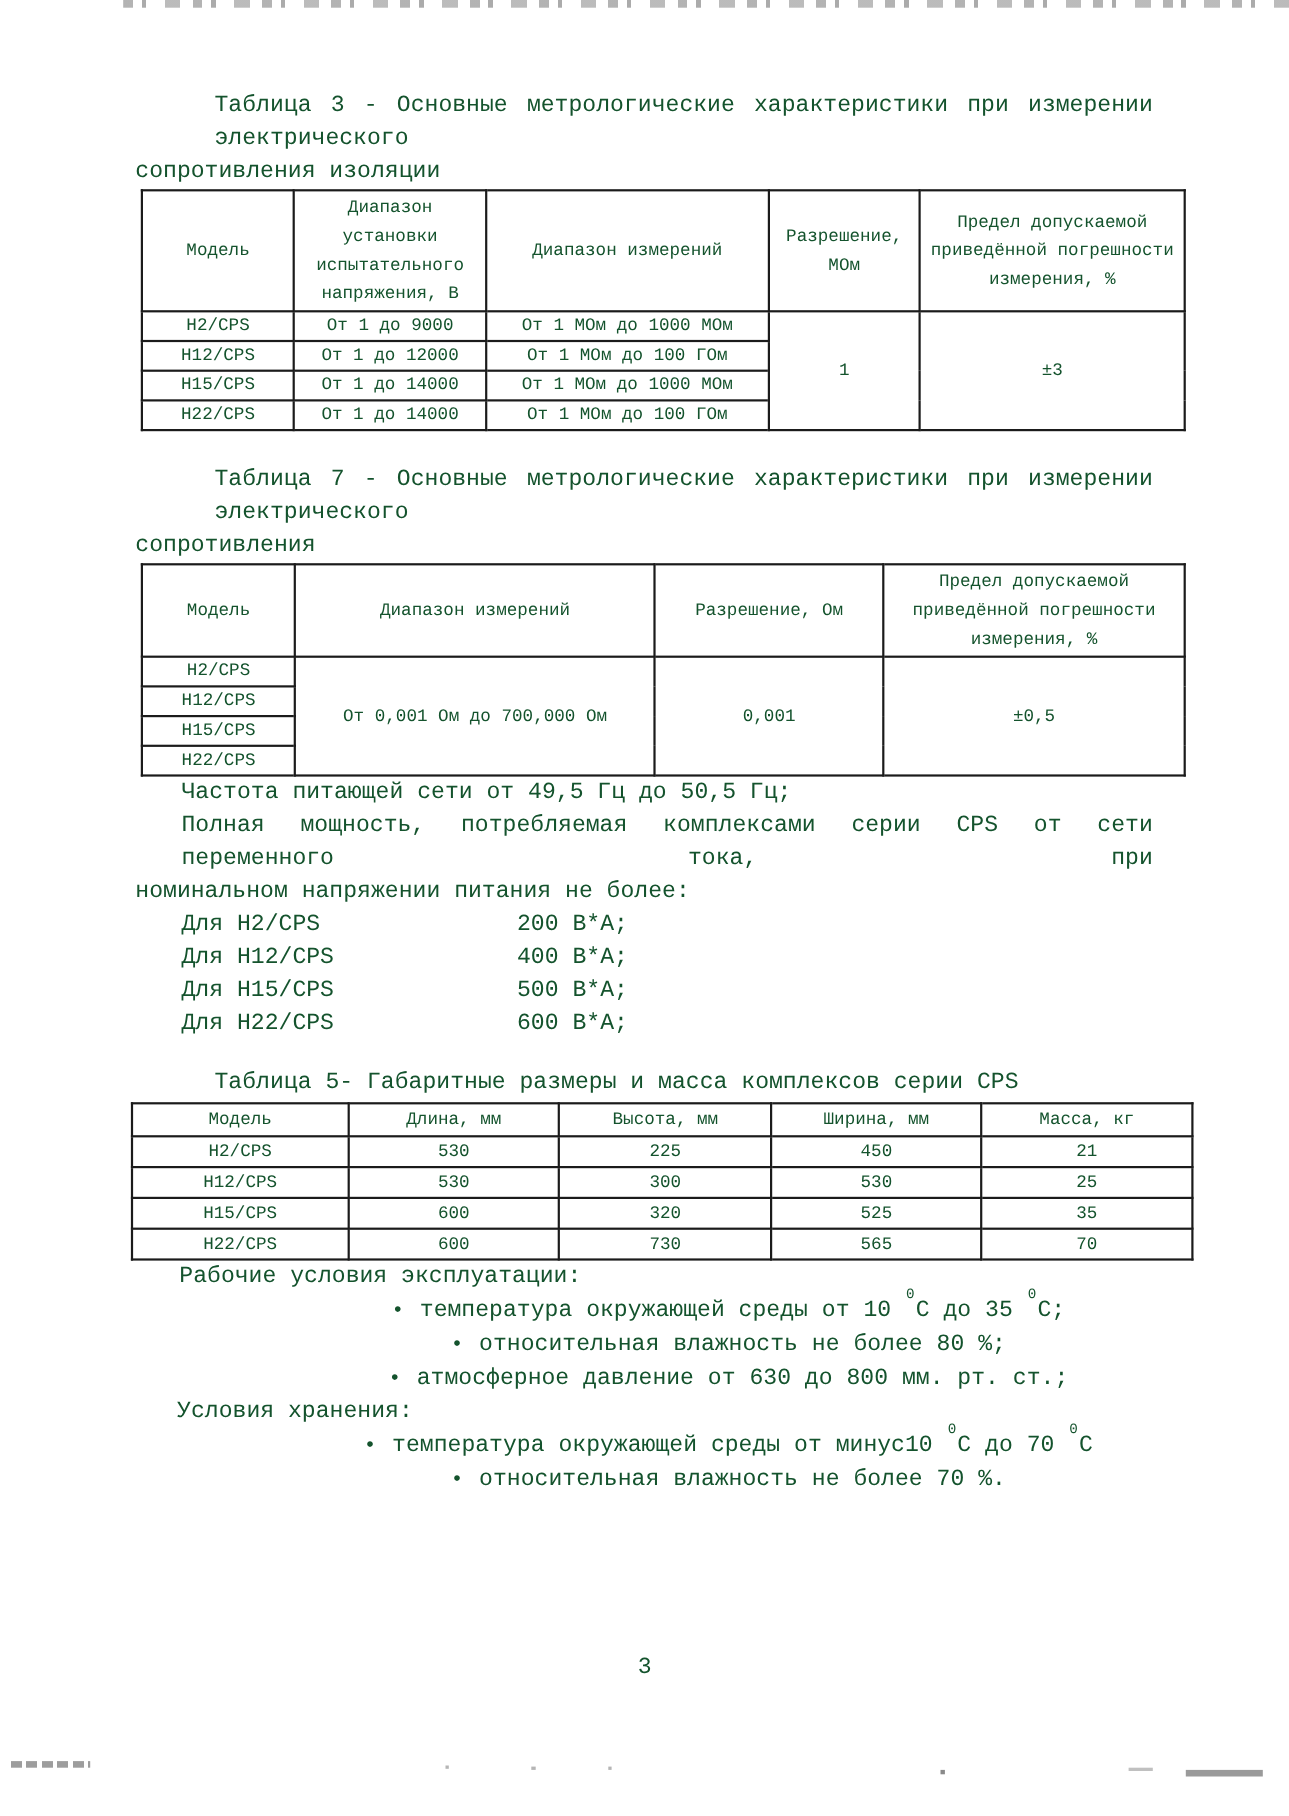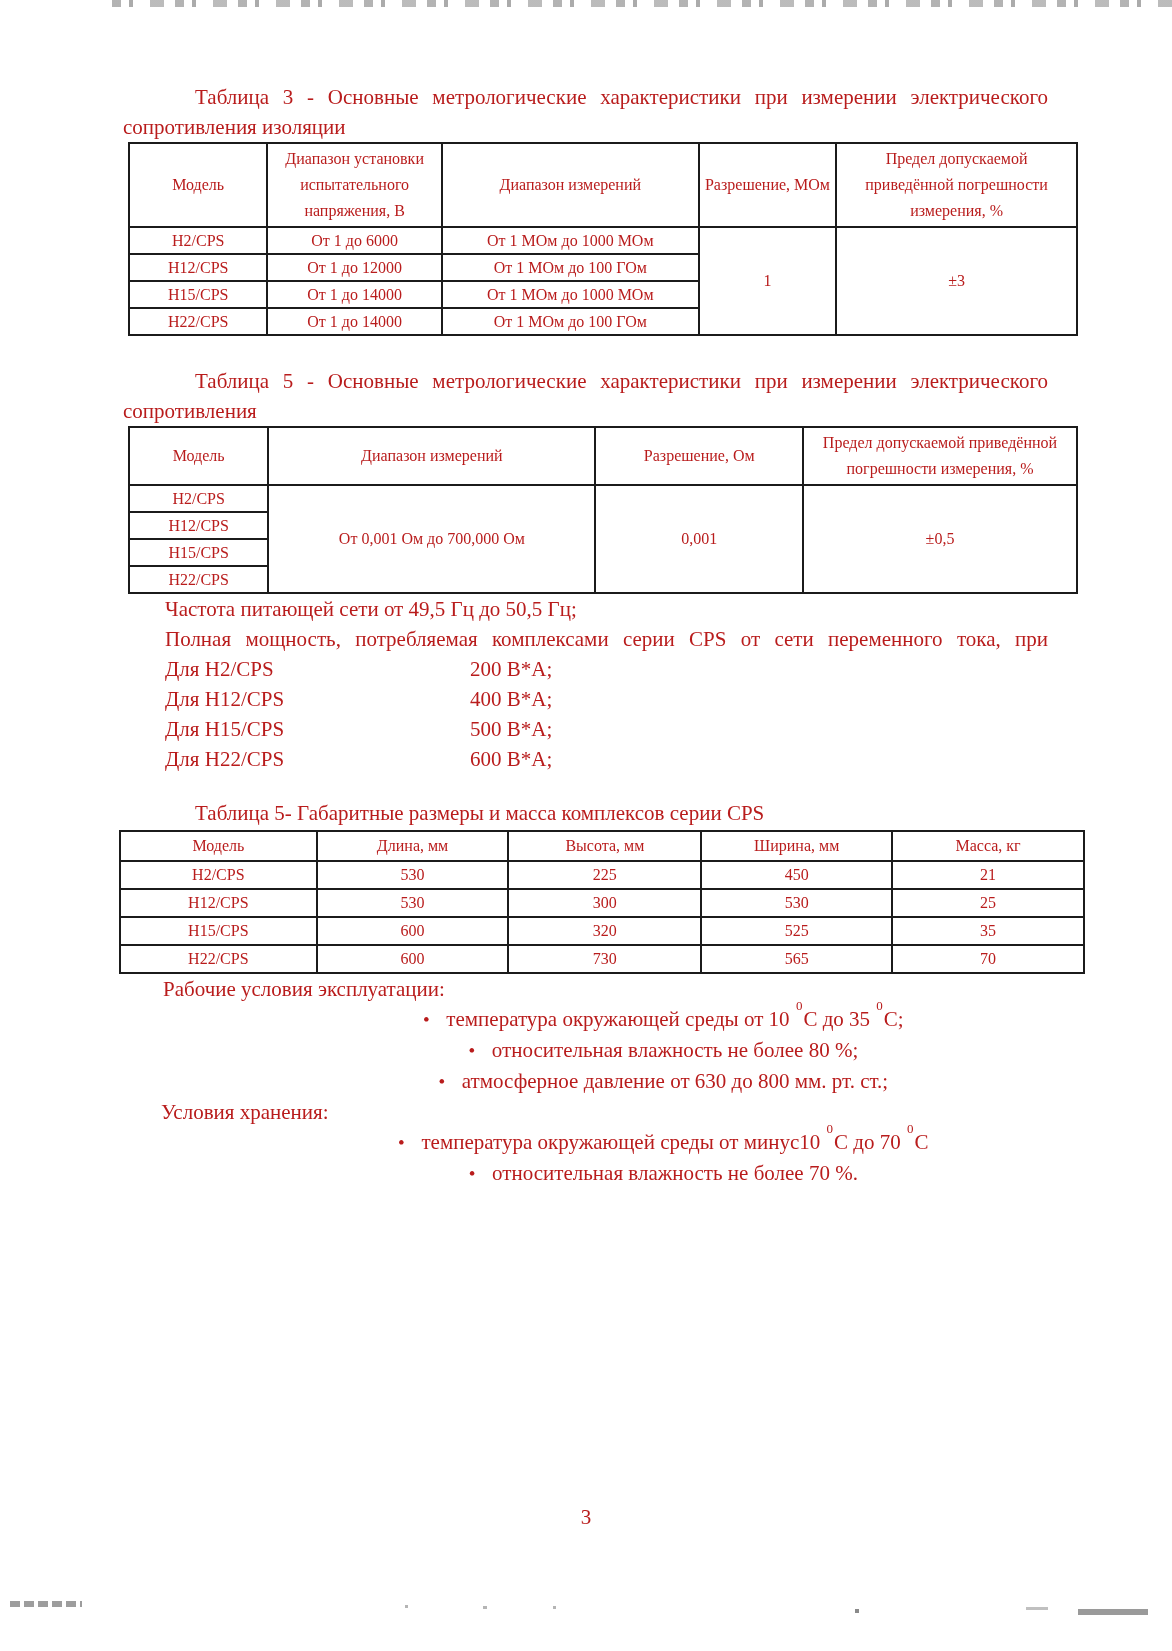--- a/index.html
+++ b/index.html
@@ -4,22 +4,22 @@
 <style>
   * { margin: 0; padding: 0; box-sizing: border-box; }
   html, body { background: #e8e8e8; }
   .page {
     position: relative;
     width: 1172px;
     height: 1651px;
     margin: 0 auto;
     background: #ffffff;
     overflow: hidden;
-    font-family: Liberation Serif, serif;
-    color: #b91c1c;
+    font-family: Liberation Mono, monospace;
+    color: #14532d;
     font-size: 21px;
     line-height: 30px;
   }
   
   .artifact-top {
     position: absolute; top: 0; left: 112px; right: 0; height: 7px;
     background: repeating-linear-gradient(90deg,
       #9a9a9a 0 9px, transparent 9px 17px, #8f8f8f 17px 21px, transparent 21px 38px,
       #a5a5a5 38px 52px, transparent 52px 63px);
     opacity: .75;
@@ -102,21 +102,21 @@
       <tbody>
           <tr>
         <th>Модель</th>
         <th>Диапазон установки испытательного напряжения, В</th>
         <th>Диапазон измерений</th>
         <th>Разрешение, МОм</th>
         <th>Предел допускаемой приведённой погрешности измерения, %</th>
       </tr>
       <tr>
         <td class="datacell">H2/CPS</td>
-        <td class="datacell">От 1 до 6000</td>
+        <td class="datacell">От 1 до 9000</td>
         <td class="datacell">От 1 МОм до 1000 МОм</td>
         <td rowspan="4">1</td>
         <td rowspan="4">±3</td>
       </tr>
       <tr>
         <td class="datacell">H12/CPS</td>
         <td class="datacell">От 1 до 12000</td>
         <td class="datacell">От 1 МОм до 100 ГОм</td>
       </tr>
       <tr>
@@ -125,21 +125,21 @@
         <td class="datacell">От 1 МОм до 1000 МОм</td>
       </tr>
       <tr>
         <td class="datacell">H22/CPS</td>
         <td class="datacell">От 1 до 14000</td>
         <td class="datacell">От 1 МОм до 100 ГОм</td>
       </tr>
     </tbody>
       </table>
 
-    <div class="txt cap-ind just gap-c4">Таблица 5 - Основные метрологические характеристики при измерении электрического</div>
+    <div class="txt cap-ind just gap-c4">Таблица 7 - Основные метрологические характеристики при измерении электрического</div>
     <div class="txt">сопротивления</div>
 
     <table class="t34">
       <colgroup>
         <col style="width:14.7%">
           <col style="width:34.5%">
           <col style="width:21.9%">
           <col style="width:28.9%">
       </colgroup>
       <tbody>
@@ -162,20 +162,21 @@
         <td class="datacell">H15/CPS</td>
       </tr>
       <tr>
         <td class="datacell">H22/CPS</td>
       </tr>
     </tbody>
       </table>
 
     <div class="txt indent">Частота питающей сети от 49,5 Гц до 50,5 Гц;</div>
     <div class="txt indent just">Полная мощность, потребляемая комплексами серии CPS от сети переменного тока, при</div>
+    <div class="txt">номинальном напряжении питания не более:</div>
 
     <div class="txt indent power-row">
       <span class="plabel">Для H2/CPS</span><span>200 В*А;</span>
     </div>
     <div class="txt indent power-row">
       <span class="plabel">Для H12/CPS</span><span>400 В*А;</span>
     </div>
     <div class="txt indent power-row">
       <span class="plabel">Для H15/CPS</span><span>500 В*А;</span>
     </div>

